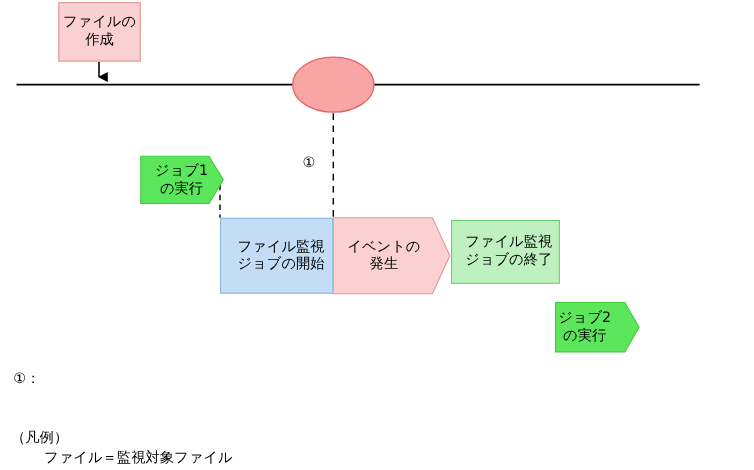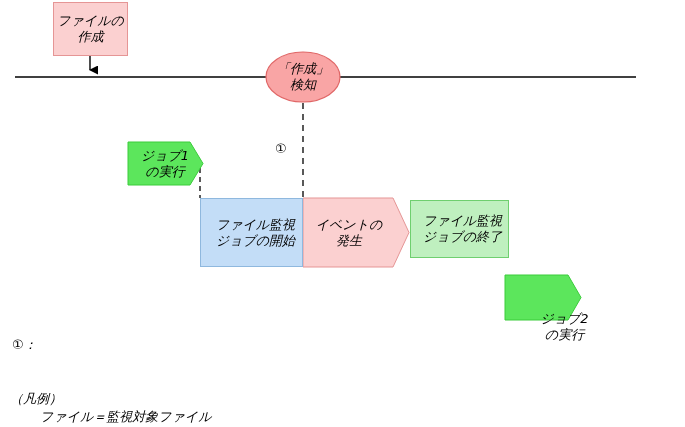--- a/index.html
+++ b/index.html
@@ -10,21 +10,20 @@
   body {
     font-family: "DejaVu Sans", "Liberation Sans", sans-serif;
     color: #000000;
   }
   #canvas {
     position: relative;
     width: 636px;
     height: 427px;
     background: #ffffff;
     overflow: hidden;
-    font-style: italic;
   }
   .abs { position: absolute; }
 
   
   .shape-text {
     position: absolute;
     left: 0; right: 0;
     top: 50%;
     transform: translateY(-50%);
     text-align: center;
@@ -102,24 +101,20 @@
 
     <ellipse cx="303" cy="77" rx="37" ry="25" fill="#F9A5A5" stroke="#E06666" stroke-width="1.2"></ellipse>
   </svg>
 
   <div class="box" style="left:53px; top:2px; width:75px; height:54px;
               background:#FBD0D0; border-color:#E59595;">
     <div class="shape-text">ファイルの
 作成</div>
   </div>
 
-  <div class="abs" style="left:266px; top:52px; width:74px; height:50px;">
-    <div class="shape-text">「作成」
-検知</div>
-  </div>
 
   <div class="abs" style="left:128px; top:142px; width:66px; height:43px;">
     <div class="shape-text left" style="padding-left:8px;">ジョブ1
 の実行</div>
   </div>
 
   <div class="circled" style="left:275px; top:142px;">①</div>
 
   <div class="box" style="left:200px; top:198px; width:103px; height:69px;
               background:#C3DDF7; border-color:#8FB8DE;">
@@ -131,21 +126,21 @@
     <div class="shape-text left" style="">イベントの
 発生</div>
   </div>
 
   <div class="box" style="left:410px; top:200px; width:99px; height:58px;
               background:#BFF0BF; border-color:#6FCF6F;">
     <div class="shape-text left" style="padding-left:6px;">ファイル監視
 ジョブの終了</div>
   </div>
 
-  <div class="abs" style="left:527px; top:275px; width:66px; height:45px;margin-top:29px;">
+  <div class="abs" style="left:494px; top:275px; width:66px; height:45px;">
     <div class="shape-text left" style="padding-left:9px;">ジョブ2
 の実行</div>
   </div>
 
   <div class="note-marker" style="left:12px; top:336px;">①：</div>
 
   <div class="note" style="left:10px; top:390px;text-align:center;">（凡例）</div>
   <div class="note" style="left:40px; top:408px;text-align:right;">ファイル＝監視対象ファイル</div>
 
 </div>

